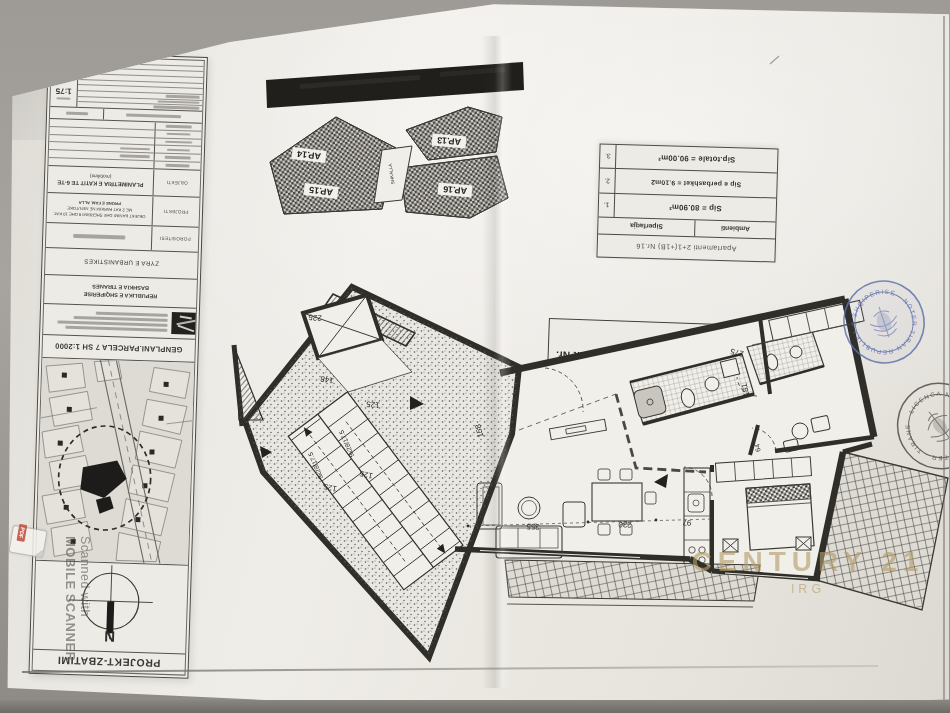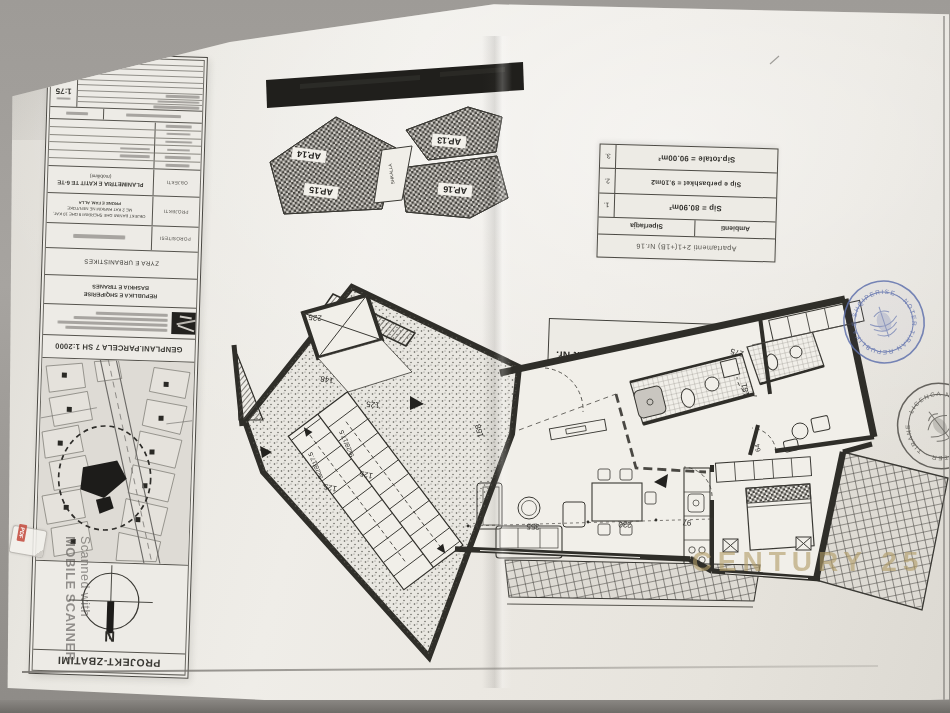--- a/index.html
+++ b/index.html
@@ -598,21 +598,22 @@
           <path d="M934,437 q6,5 12,0"></path>
         <line x1="940" y1="408" x2="940" y2="444"></line>
         <ellipse cx="940" cy="426" rx="6" ry="9" fill="#46443f" opacity=".3" stroke="none"></ellipse>
       </g>
     </g>
 
     <path d="M770,64 l9,-8" stroke="#6a6863" stroke-width="1.2" opacity=".6"></path>
   </svg>
 
   <div class="brand-wm">
-    <div class="b1">CENTURY 25</div>
+    <div class="b1">CENTURY 21</div>
+    <div class="b2">IRG</div>
   </div>
 
   <div class="scan-wm">
     <div class="pdf-icon">
       <div class="pdf-fold"></div>
       <div class="pdf-tag">PDF</div>
     </div>
     <div class="scan-text">
       <div class="l1">Scanned with</div>
       <div class="l2">MOBILE SCANNER</div>

